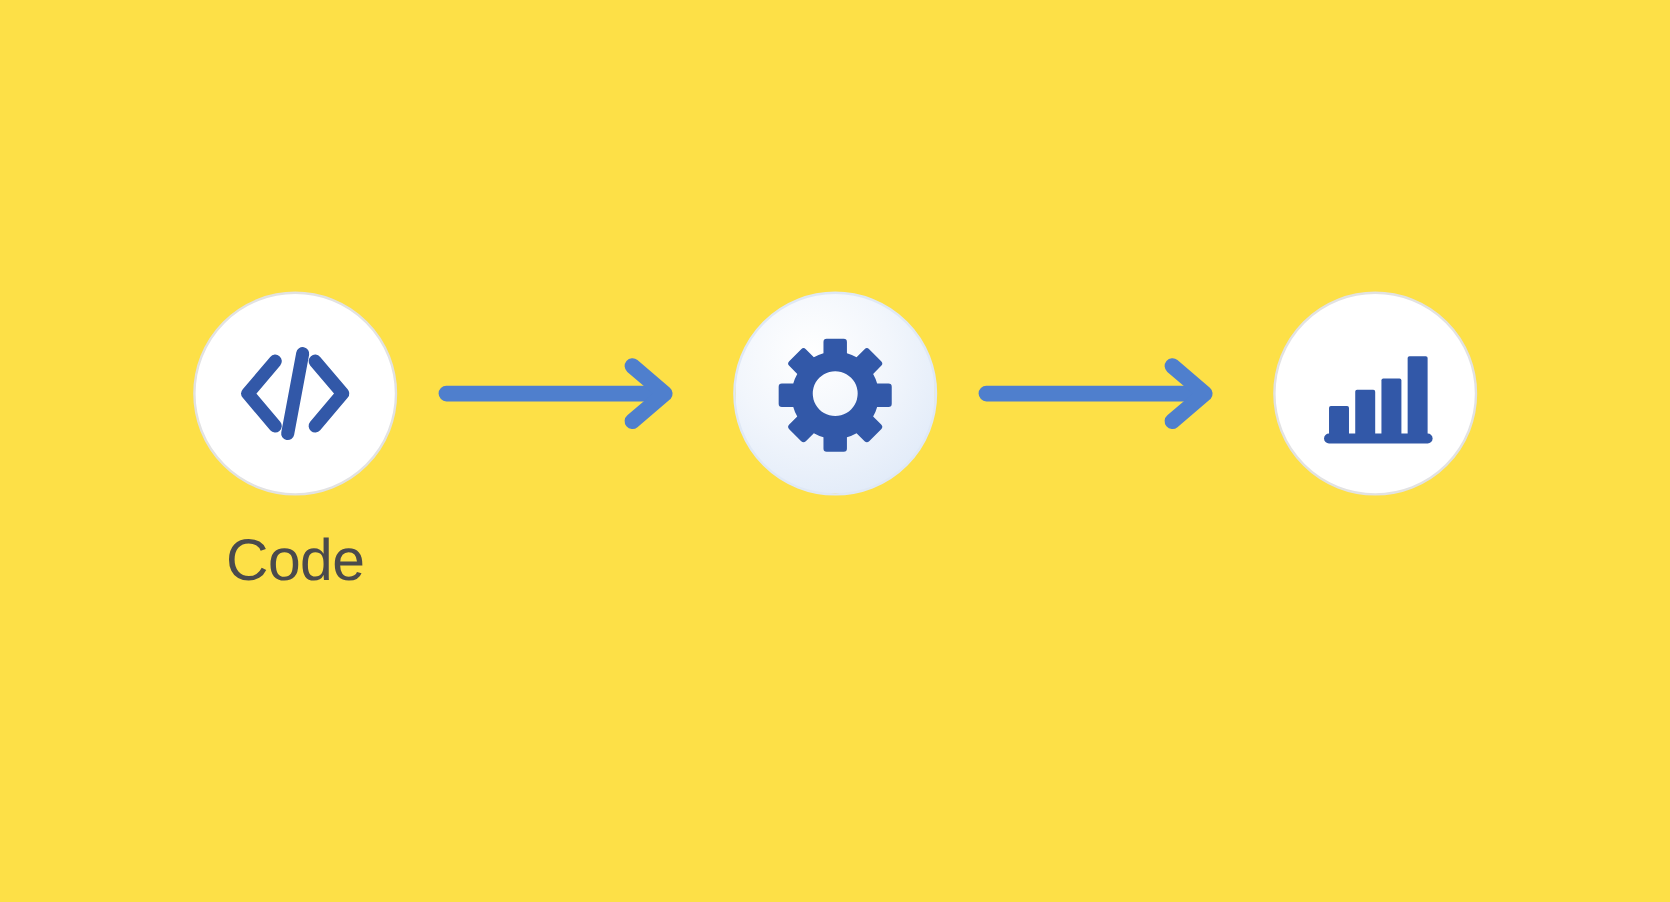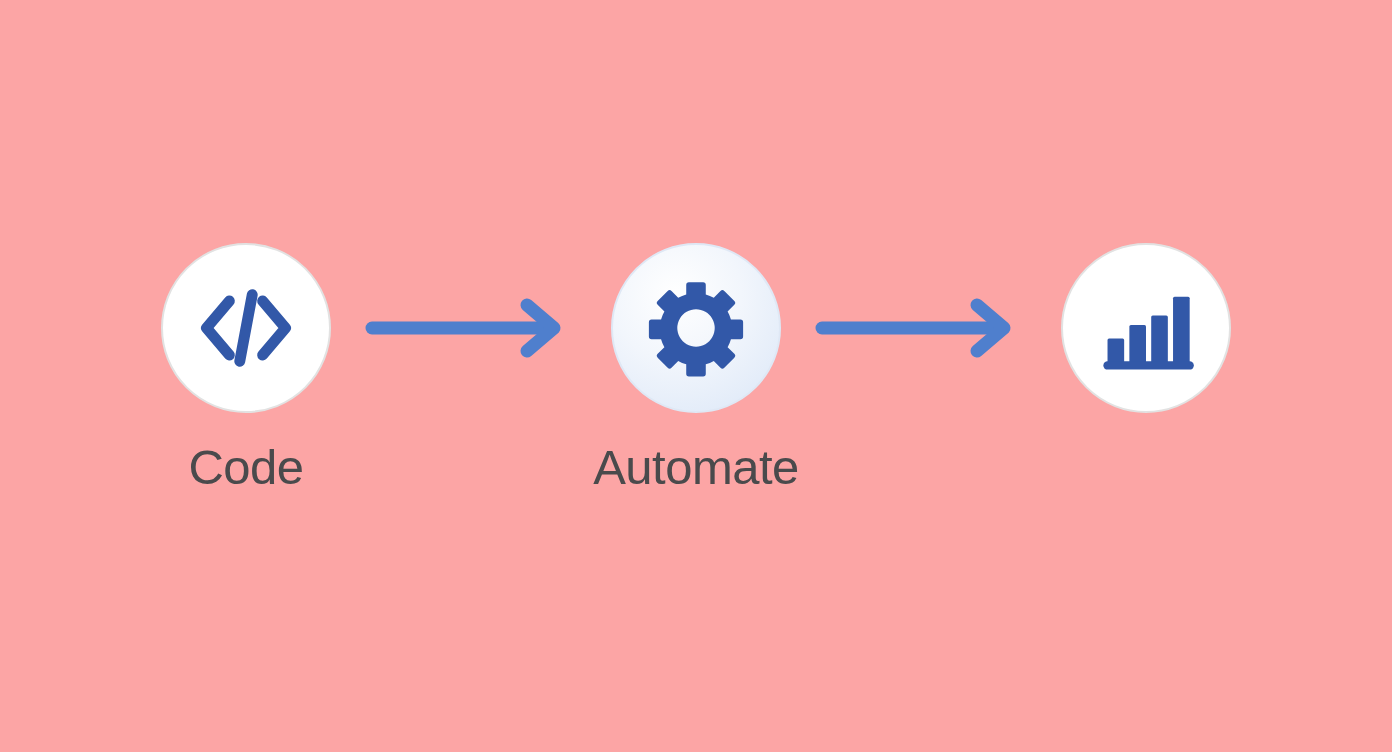--- a/index.html
+++ b/index.html
@@ -14,21 +14,21 @@
     font-family: "Liberation Sans", sans-serif;
     overflow: hidden;
   }
 
   .flow-canvas {
     width: 1392px;
     height: 752px;
     display: flex;
     align-items: center;
     justify-content: center;
-    background: #fca5a5;
+    background: #fde047;
   }
 
   .flow-row {
     display: flex;
     align-items: flex-start;
     justify-content: center;
     gap: 0;
     margin-top: -18px;
   }
 
@@ -133,21 +133,20 @@
             a2.6 2.6 0 0 1 -2.6 2.6 h-13.6 a2.6 2.6 0 0 1 -2.6 -2.6 v-9.1
             a33 33 0 0 1 -7.7 -3.2 l-6.45 6.45 a2.6 2.6 0 0 1 -3.68 0 l-9.62 -9.62
             a2.6 2.6 0 0 1 0 -3.68 l6.45 -6.45 a33 33 0 0 1 -3.2 -7.7 h-9.1
             a2.6 2.6 0 0 1 -2.6 -2.6 v-13.6 a2.6 2.6 0 0 1 2.6 -2.6 h9.1
             a33 33 0 0 1 3.2 -7.7 l-6.45 -6.45 a2.6 2.6 0 0 1 0 -3.68 l9.62 -9.62
             a2.6 2.6 0 0 1 3.68 0 l6.45 6.45 a33 33 0 0 1 7.7 -3.2 v-9.1
             a2.6 2.6 0 0 1 2.6 -2.6 z
             M50 32 a18 18 0 1 0 0.01 0 z"></path>
         </svg>
       </div>
-      <div class="step-label">Automate</div>
     </div>
 
     <div class="connector">
       <svg viewBox="0 0 214 74">
         <g fill="none" stroke="#4f7fcd" stroke-width="13" stroke-linecap="round" stroke-linejoin="round">
           <path d="M8 37 L186 37"></path>
           <path d="M163 14 L190 37 L163 60"></path>
         </g>
       </svg>
     </div>

